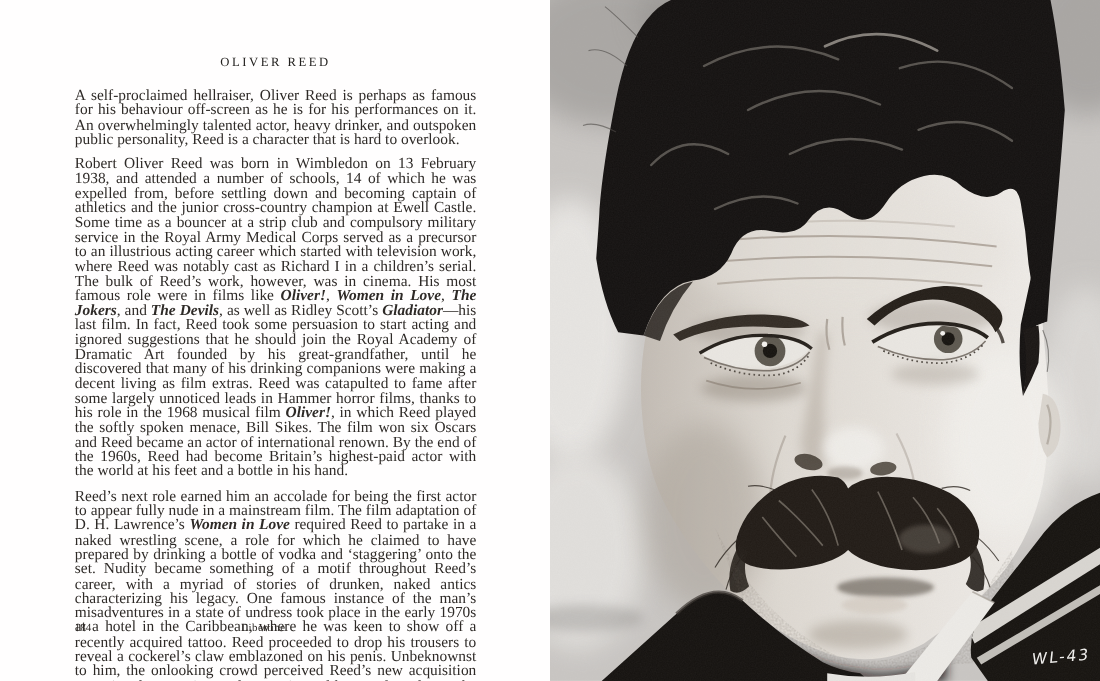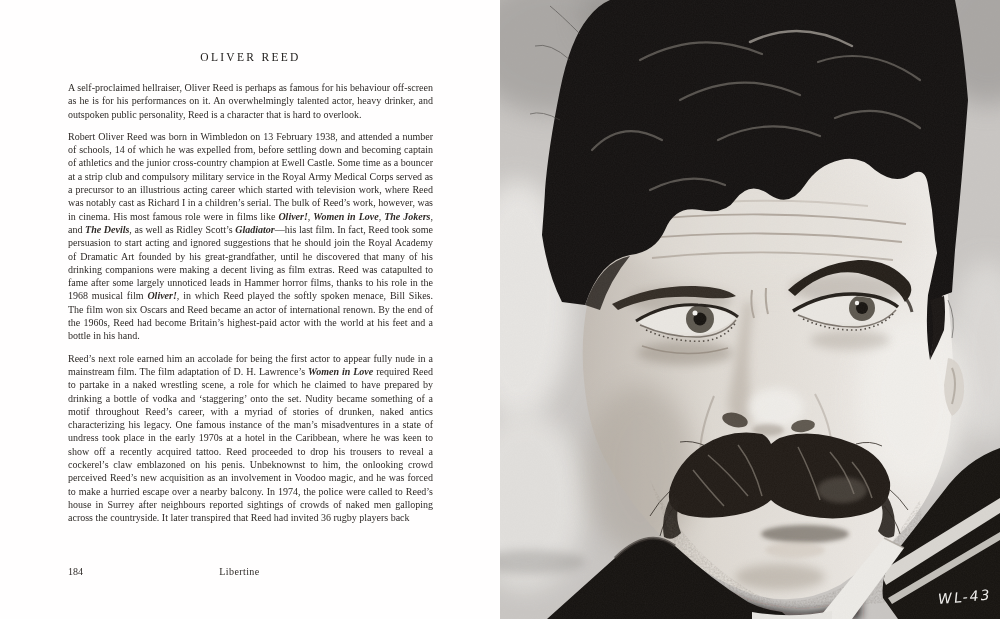--- a/index.html
+++ b/index.html
@@ -7,21 +7,21 @@
     position:relative; width:1000px; height:619px; background:#ffffff;
     font-family:"Liberation Serif", serif; overflow:hidden;
   }
   .page-left { position:absolute; left:0; top:0; width:500px; height:619px; background:#fffefe; }
   .text-col { position:absolute; left:68px; top:51px; width:365px; }
   .page-title {
     margin:0 0 18px 0; font-size:11.5px; font-weight:400; letter-spacing:2.3px;
     text-align:center; color:#22201e;
   }
   .body-text p {
-    margin:0 0 9px 0; font-size:10px; line-height:13.3px; text-align:justify;
+    margin:0 0 9px 0; font-size:14px; line-height:13.3px; text-align:justify;
     color:#2e2a27;
   }
   .body-text em { font-style:italic;font-weight:bold; }
   .footer { position:absolute; left:68px; top:566px; width:365px; height:14px; font-size:10px; color:#2e2a27; }
   .pagenum { position:absolute; left:0; top:0; }
   .running-title { position:absolute; left:0; right:22px; top:0; text-align:center; letter-spacing:0.4px; }
   .page-right { position:absolute; left:500px; top:0; width:500px; height:619px; }
   svg { display:block; }
 </style>
 </head>

